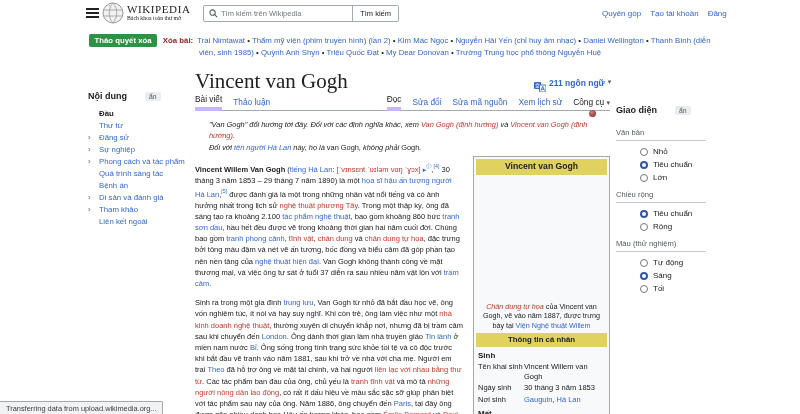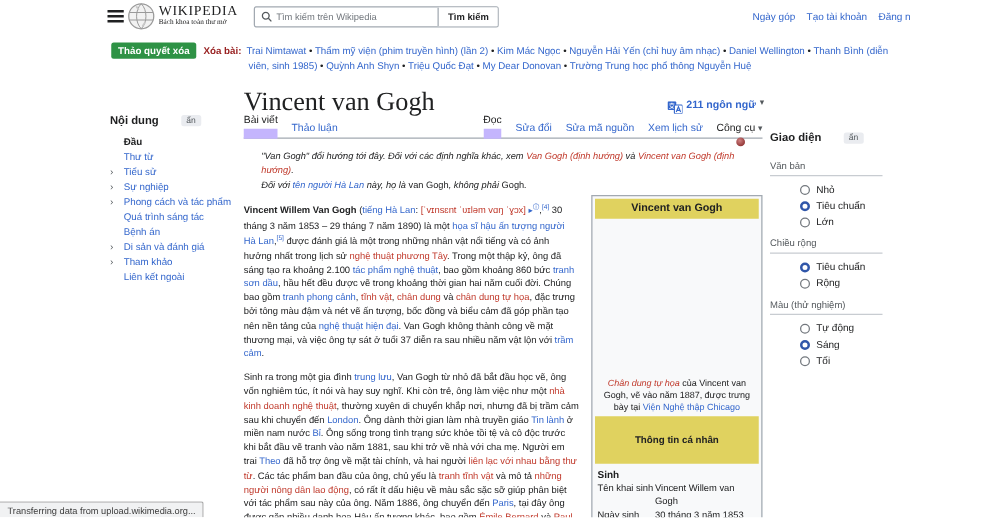--- a/index.html
+++ b/index.html
@@ -15,41 +15,41 @@
   .menu-btn { position:absolute; left:86px; top:8px; width:13px; height:11px; cursor:pointer; }
   .menu-btn span { display:block; height:1.5px; background:#202122; margin-bottom:2.5px; }
   .logo-globe { position:absolute; left:102px; top:2px; }
   .wordmark { position:absolute; left:127px; top:4px; font-family:"Liberation Serif","DejaVu Serif",serif; }
   .wordmark .wm1 { font-size:11px; letter-spacing:0.6px; color:#202122; line-height:11px; }
   .wordmark .wm2 { font-size:5.8px; color:#202122; line-height:7px; }
   .searchbox { position:absolute; left:203px; top:5px; width:196px; height:17px; border:1px solid #a2a9b1; border-radius:2px; display:flex; align-items:center; background:#fff; }
   .searchbox .mag { padding:0 3px 0 5px; display:flex; align-items:center; }
   .searchbox input { border:0; outline:0; flex:1; font-size:7.5px; color:#202122; background:transparent; min-width:0; font-family:inherit; }
   .searchbox input::placeholder { color:#72777d; }
-  .search-btn { height:100%; border-left:1px solid #a2a9b1; background:#fff; font-size:7.5px; font-weight:bold; padding:0 7px; display:flex; align-items:center; cursor:pointer; color:#202122; }
+  .search-btn { height:100%; border-left:1px solid #a2a9b1; background:#fff; font-size:7.5px; font-weight:normal; padding:0 7px; display:flex; align-items:center; cursor:pointer; color:#202122; }
   .top-links { position:absolute; left:602px; top:9px; display:flex; gap:9px; font-size:8px; }
   .top-links span { color:#3366cc; cursor:pointer; white-space:nowrap; }
 
   
   .banner { position:absolute; left:88px; top:34px; width:624px; text-align:center; font-size:7.8px; line-height:11px; color:#202122; }
   .banner .badge-green { display:inline-block; background:#2e9245; color:#fff; font-weight:bold; padding:1px 5px; border-radius:2px; margin-right:4px; font-size:7.8px; }
   .banner .del-label { font-weight:bold; color:#992222; margin-right:2px; }
   .banner .bl { color:#3366cc; cursor:pointer; }
 
   
   .page-title { position:absolute; left:195px; top:69px; font-family:"Liberation Serif","DejaVu Serif",serif; font-size:21px; font-weight:400; color:#202122; }
   .lang-btn { position:absolute; left:534px; top:78px; display:flex; align-items:flex-start; gap:3px; cursor:pointer; }
   .lang-btn .lbl { color:#3366cc; font-weight:bold; font-size:8.5px; }
   .lang-btn .chev { color:#54595d; font-size:7px; }
 
   
   .tabbar { position:absolute; left:195px; top:94px; width:415px; height:17px; border-bottom:1px solid #a2a9b1; display:flex; justify-content:space-between; font-size:8.3px; }
   .tabgroup { display:flex; gap:11px; align-items:flex-end; }
   .tab { padding-bottom:3px; color:#3366cc; cursor:pointer; white-space:nowrap; }
-  .tab.active { color:#202122; border-bottom:8px solid #c4b5fd; margin-bottom:-1px; }
+  .tab.active { color:#202122; border-bottom:4px solid #c4b5fd; margin-bottom:-1px; }
   .tab.plain { color:#202122; }
   .tab .chev { color:#54595d; font-size:7px; }
 
   .article-status { position:absolute; left:589px; top:110px; width:7px; height:7px; border-radius:50%; background:radial-gradient(circle at 40% 35%, #cf8080 0%, #953a3a 70%); }
 
   
   .toc { position:absolute; left:88px; top:91px; width:104px; font-size:7.8px; }
   .panel-head { display:flex; align-items:center; gap:18px; margin-bottom:7px; }
   .panel-head .ph-title { font-weight:bold; font-size:9px; color:#202122; }
   .hide-chip { background:#eaecf0; color:#54595d; font-size:6.8px; padding:1px 4px; border-radius:2px; cursor:pointer; }
@@ -75,21 +75,21 @@
   .seg-il { color:#3366cc; font-style:italic; cursor:pointer; }
   .seg-ir { color:#c0392b; font-style:italic; cursor:pointer; }
   .seg-sup { color:#3366cc; font-size:70%; vertical-align:super; cursor:pointer; }
   .seg-spk { color:#36c; font-size:90%; }
 
   
   .infobox { float:right; width:137px; border:1px solid #a2a9b1; background:#f8f9fa; margin:2px 0 6px 10px; font-size:7.5px; line-height:9.5px; }
   .ib-title { background:#e0d25f; font-weight:bold; font-size:8.6px; text-align:center; padding:3px 2px; margin:2px; }
   .ib-img { height:124px; }
   .ib-caption { text-align:center; font-size:7.2px; line-height:9.6px; padding:1px 4px 3px; }
-  .ib-section { background:#e0d25f; font-weight:bold; font-size:7.8px; text-align:center; padding:14px; margin:0 2px; }
+  .ib-section { background:#e0d25f; font-weight:bold; font-size:7.8px; text-align:center; padding:2px; margin:0 2px; }
   .ib-group { font-weight:bold; font-size:8px; padding:4px 4px 1px; }
   .ib-row { display:flex; padding:1px 4px; }
   .ib-row .ib-label { width:46px; flex:0 0 auto; }
   .ib-row .ib-value { flex:1; }
 
   
   .statusbar { position:absolute; left:0; bottom:0; height:13px; background:#f1f2f3; border:1px solid #a7a7a7; border-left:0; border-bottom:0; border-top-right-radius:2px; font-size:7.4px; color:#3c3c3c; display:flex; align-items:center; padding:0 6px; }
 </style>
 </head>
 <body>
@@ -123,21 +123,21 @@
       <svg width="9" height="9" viewBox="0 0 10 10">
           <circle cx="4" cy="4" r="3" fill="none" stroke="#54595d" stroke-width="1.2"></circle>
           <path d="M6.3 6.3 L9 9" stroke="#54595d" stroke-width="1.2"></path>
         </svg>
     </span>
     <input type="text" placeholder="Tìm kiếm trên Wikipedia" style="">
     <span class="search-btn">Tìm kiếm</span>
   </div>
 
   <div class="top-links">
-    <span>Ngày góp</span>
+    <span>Quyên góp</span>
     <span>Tạo tài khoản</span>
     <span>Đăng nhập</span>
   </div>
 
   <div class="banner">
     <span class="badge-green">Thảo quyết xóa</span>
     <span class="del-label">Xóa bài:</span>
     <span><span class="bl">Trai Nimtawat</span> • <span class="bl">Thẩm mỹ viện (phim truyền hình) (lần 2)</span> • <span class="bl">Kim Mác Ngọc</span> • <span class="bl">Nguyễn Hải Yến (chỉ huy âm nhạc)</span> • <span class="bl">Daniel Wellington</span> • <span class="bl">Thanh Bình (diễn viên, sinh 1985)</span> • <span class="bl">Quỳnh Anh Shyn</span> • <span class="bl">Triệu Quốc Đạt</span> • <span class="bl">My Dear Donovan</span> • <span class="bl">Trường Trung học phổ thông Nguyễn Huệ</span></span>
   </div>
 
@@ -172,21 +172,21 @@
 
   <div class="article-status"></div>
 
   <div class="toc">
     <div class="panel-head">
       <span class="ph-title">Nội dung</span>
       <span class="hide-chip">ẩn</span>
     </div>
     <div class="toc-item active"><span>Đầu</span></div>
     <div class="toc-item"><span>Thư từ</span></div>
-    <div class="toc-item"><span class="toc-chev">›</span><span>Tiểu sử</span></div>
+    <div class="toc-item"><span class="toc-chev">›</span><span>Đăng sử</span></div>
     <div class="toc-item"><span class="toc-chev">›</span><span>Sự nghiệp</span></div>
     <div class="toc-item"><span class="toc-chev">›</span><span>Phong cách và tác phẩm</span></div>
     <div class="toc-item"><span>Quá trình sáng tác</span></div>
     <div class="toc-item"><span>Bệnh án</span></div>
     <div class="toc-item"><span class="toc-chev">›</span><span>Di sản và đánh giá</span></div>
     <div class="toc-item"><span class="toc-chev">›</span><span>Tham khảo</span></div>
     <div class="toc-item"><span>Liên kết ngoài</span></div>
   </div>
 
   <div class="appearance">
@@ -231,34 +231,34 @@
       </div>
   </div>
 
   <div class="body-col">
     <div class="hatnote"><span class="seg-i">"Van Gogh" đổi hướng tới đây. Đối với các định nghĩa khác, xem </span><span class="seg-ir">Van Gogh (định hướng)</span><span class="seg-i"> và </span><span class="seg-ir">Vincent van Gogh (định hướng)</span><span class="seg-i">.</span></div>
     <div class="hatnote"><span class="seg-i">Đối với </span><span class="seg-il">tên người Hà Lan</span><span class="seg-i"> này, họ là </span><span class="seg-p">van Gogh</span><span class="seg-i">, không phải </span><span class="seg-p">Gogh</span><span class="seg-i">.</span></div>
 
     <div class="infobox">
       <div class="ib-title">Vincent van Gogh</div>
       <div class="ib-img"></div>
-      <div class="ib-caption"><span class="seg-ir">Chân dung tự họa</span><span class="seg-p"> của Vincent van Gogh, vẽ vào năm 1887, được trưng bày tại </span><span class="seg-l">Viện Nghệ thập Chicago</span></div>
+      <div class="ib-caption"><span class="seg-ir">Chân dung tự họa</span><span class="seg-p"> của Vincent van Gogh, vẽ vào năm 1887, được trưng bày tại </span><span class="seg-l">Viện Nghệ thuật Willem</span></div>
       <div class="ib-section">Thông tin cá nhân</div>
       <div class="ib-group">Sinh</div>
       <div class="ib-row">
         <span class="ib-label">Tên khai sinh</span>
         <span class="ib-value">Vincent Willem van Gogh</span>
       </div>
       <div class="ib-row">
         <span class="ib-label">Ngày sinh</span>
         <span class="ib-value">30 tháng 3 năm 1853</span>
       </div>
       <div class="ib-row">
         <span class="ib-label">Nơi sinh</span>
-        <span class="ib-value"><span class="seg-l">Vincent</span><span class="seg-p">, </span><span class="seg-l">Hà Lan</span></span>
+        <span class="ib-value"><span class="seg-l">Gauguin</span><span class="seg-p">, </span><span class="seg-l">Hà Lan</span></span>
       </div>
       <div class="ib-group">Mất</div>
     </div>
 
     <p class="para"><span class="seg-b">Vincent Willem Van Gogh</span><span class="seg-p"> (</span><span class="seg-l">tiếng Hà Lan</span><span class="seg-p">: </span><span class="seg-r">[ˈvɪnsɛnt ˈʋɪləm vɑŋ ˈɣɔx]</span><span class="seg-p"> </span><span class="seg-spk">▸</span><span class="seg-sup">ⓘ</span><span class="seg-p">,</span><span class="seg-sup">[4]</span><span class="seg-p"> 30 tháng 3 năm 1853 – 29 tháng 7 năm 1890) là một </span><span class="seg-l">họa sĩ hậu ấn tượng người Hà Lan</span><span class="seg-p">,</span><span class="seg-sup">[5]</span><span class="seg-p"> được đánh giá là một trong những nhân vật nổi tiếng và có ảnh hưởng nhất trong lịch sử </span><span class="seg-r">nghệ thuật phương Tây</span><span class="seg-p">. Trong một thập kỷ, ông đã sáng tạo ra khoảng 2.100 </span><span class="seg-l">tác phẩm nghệ thuật</span><span class="seg-p">, bao gồm khoảng 860 bức </span><span class="seg-l">tranh sơn dầu</span><span class="seg-p">, hầu hết đều được vẽ trong khoảng thời gian hai năm cuối đời. Chúng bao gồm </span><span class="seg-l">tranh phong cảnh</span><span class="seg-p">, </span><span class="seg-r">tĩnh vật</span><span class="seg-p">, </span><span class="seg-r">chân dung</span><span class="seg-p"> và </span><span class="seg-r">chân dung tự họa</span><span class="seg-p">, đặc trưng bởi tông màu đậm và nét vẽ ấn tượng, bốc đồng và biểu cảm đã góp phần tạo nên nền tảng của </span><span class="seg-l">nghệ thuật hiện đại</span><span class="seg-p">. Van Gogh không thành công về mặt thương mại, và việc ông tự sát ở tuổi 37 diễn ra sau nhiều năm vật lộn với </span><span class="seg-l">trầm cảm</span><span class="seg-p">.</span></p>
     <p class="para"><span class="seg-p">Sinh ra trong một gia đình </span><span class="seg-l">trung lưu</span><span class="seg-p">, Van Gogh từ nhỏ đã bắt đầu học vẽ, ông vốn nghiêm túc, ít nói và hay suy nghĩ. Khi còn trẻ, ông làm việc như một </span><span class="seg-r">nhà kinh doanh nghệ thuật</span><span class="seg-p">, thường xuyên di chuyển khắp nơi, nhưng đã bị trầm cảm sau khi chuyển đến </span><span class="seg-l">London</span><span class="seg-p">. Ông dành thời gian làm nhà truyền giáo </span><span class="seg-l">Tin lành</span><span class="seg-p"> ở miền nam nước </span><span class="seg-l">Bỉ</span><span class="seg-p">. Ông sống trong tình trạng sức khỏe tồi tệ và cô độc trước khi bắt đầu vẽ tranh vào năm 1881, sau khi trở về nhà với cha mẹ. Người em trai </span><span class="seg-l">Theo</span><span class="seg-p"> đã hỗ trợ ông về mặt tài chính, và hai người </span><span class="seg-r">liên lạc với nhau bằng thư từ</span><span class="seg-p">. Các tác phẩm ban đầu của ông, chủ yếu là </span><span class="seg-r">tranh tĩnh vật</span><span class="seg-p"> và mô tả </span><span class="seg-r">những người nông dân lao động</span><span class="seg-p">, có rất ít dấu hiệu về màu sắc sặc sỡ giúp phân biệt với tác phẩm sau này của ông. Năm 1886, ông chuyển đến </span><span class="seg-l">Paris</span><span class="seg-p">, tại đây ông được gặp nhiều danh họa Hậu ấn tượng khác, bao gồm </span><span class="seg-r">Émile Bernard</span><span class="seg-p"> và </span><span class="seg-r">Paul Gauguin</span></p>
   </div>
 
   <div class="statusbar">Transferring data from upload.wikimedia.org...</div>
 

